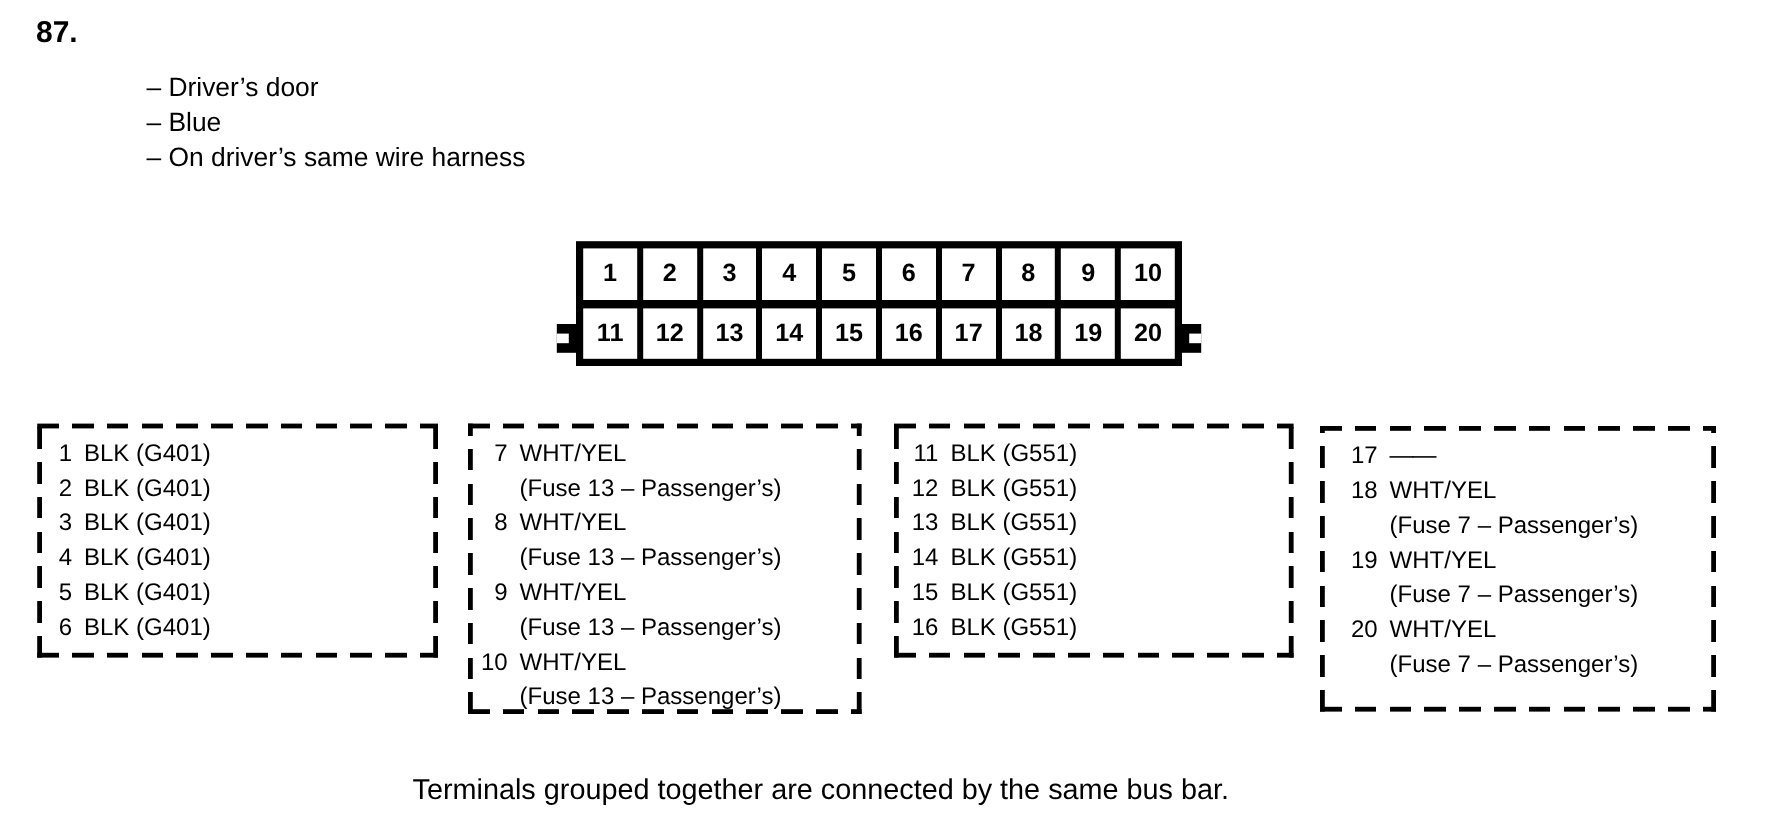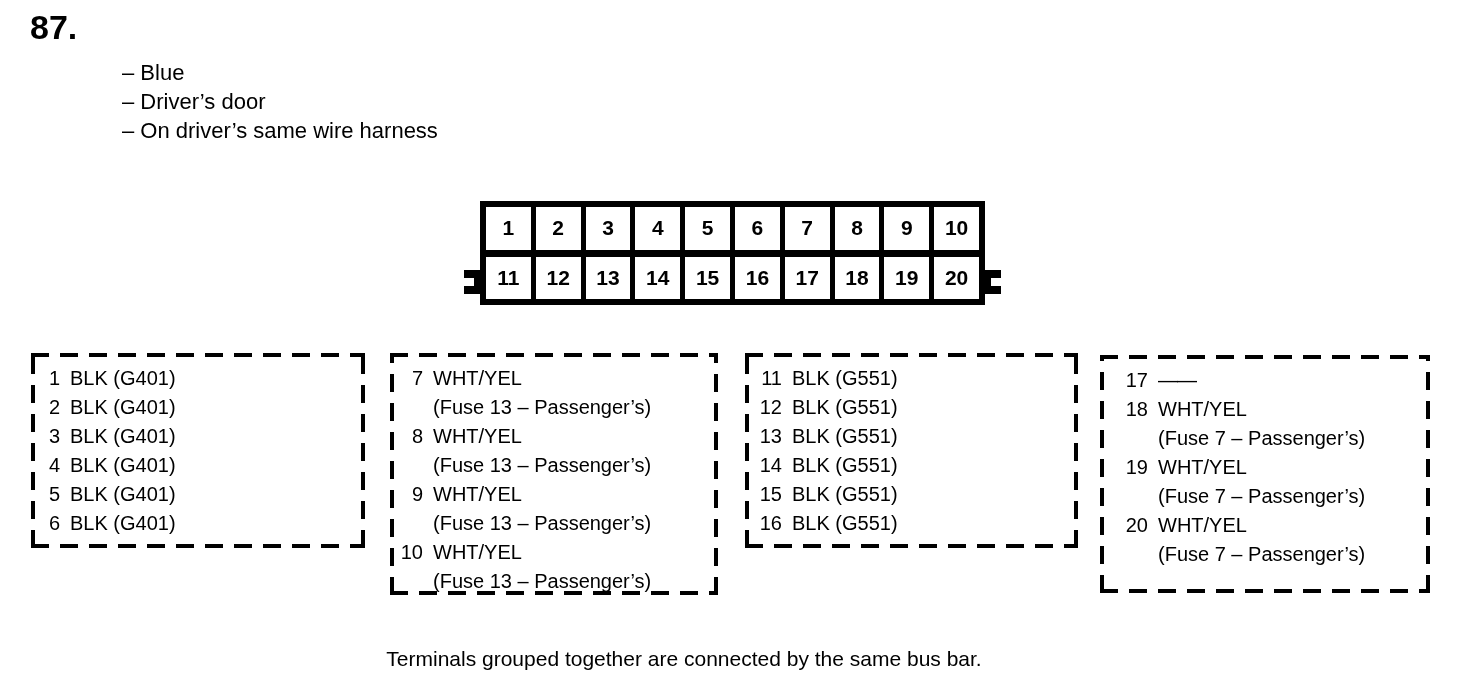--- a/index.html
+++ b/index.html
@@ -2,21 +2,21 @@
 <html><head>
 <meta charset="utf-8">
 <style>
   html,body{margin:0;padding:0;background:#ffffff;}
   .page{
     position:relative;width:1472px;height:692px;background:#ffffff;
     font-family:"Liberation Sans","DejaVu Sans",sans-serif;color:#000;
     overflow:hidden;
   }
   
-  .heading{position:absolute;left:30px;top:8px;display:flex;font-weight:bold;font-size:34px;line-height:38px;white-space:nowrap;}
+  .heading{position:absolute;left:30px;top:8px;display:flex;font-weight:bold;font-size:25px;line-height:38px;white-space:nowrap;}
   .h-num{width:90px;flex:none;}
   
   .notes{position:absolute;left:122px;top:58px;font-size:22px;line-height:29px;}
   .note{white-space:nowrap;}
   
   .connector{
     position:absolute;left:480px;top:201px;width:505px;height:104px;
     background:#000;box-sizing:border-box;padding:6px;
     display:grid;grid-template-columns:repeat(10,1fr);grid-template-rows:1fr 1fr;
     column-gap:5px;row-gap:7px;
@@ -47,34 +47,34 @@
   .g4{left:1100px;top:355px;width:330px;height:238px;}
   .pin{display:flex;align-items:flex-start;}
   .pn{flex:none;text-align:right;}
   .g1 .pn{width:25px;}
   .g2 .pn{width:29px;}
   .g3 .pn{width:33px;}
   .g4 .pn{width:44px;}
   .pw{margin-left:10px;white-space:nowrap;}
   .dashval{letter-spacing:-1px;}
   
-  .footnote{position:absolute;left:0;top:646px;width:1368px;text-align:center;font-size:21px;line-height:26px;}
+  .footnote{position:absolute;left:0;top:646px;width:1368px;text-align:center;font-size:24px;line-height:26px;}
 </style>
 </head>
 <body>
 
 <div class="page">
 
   <div class="heading">
     <span class="h-num">87.</span>
   </div>
 
   <div class="notes">
+    <div class="note">– Driver’s door</div>
     <div class="note">– Blue</div>
-    <div class="note">– Driver’s door</div>
     <div class="note">– On driver’s same wire harness</div>
   </div>
 
   <div class="connector">
     <div class="tab tab-left"></div>
     <div class="tab tab-right"></div>
     <div class="cell">1</div>
     <div class="cell">2</div>
     <div class="cell">3</div>
     <div class="cell">4</div>

